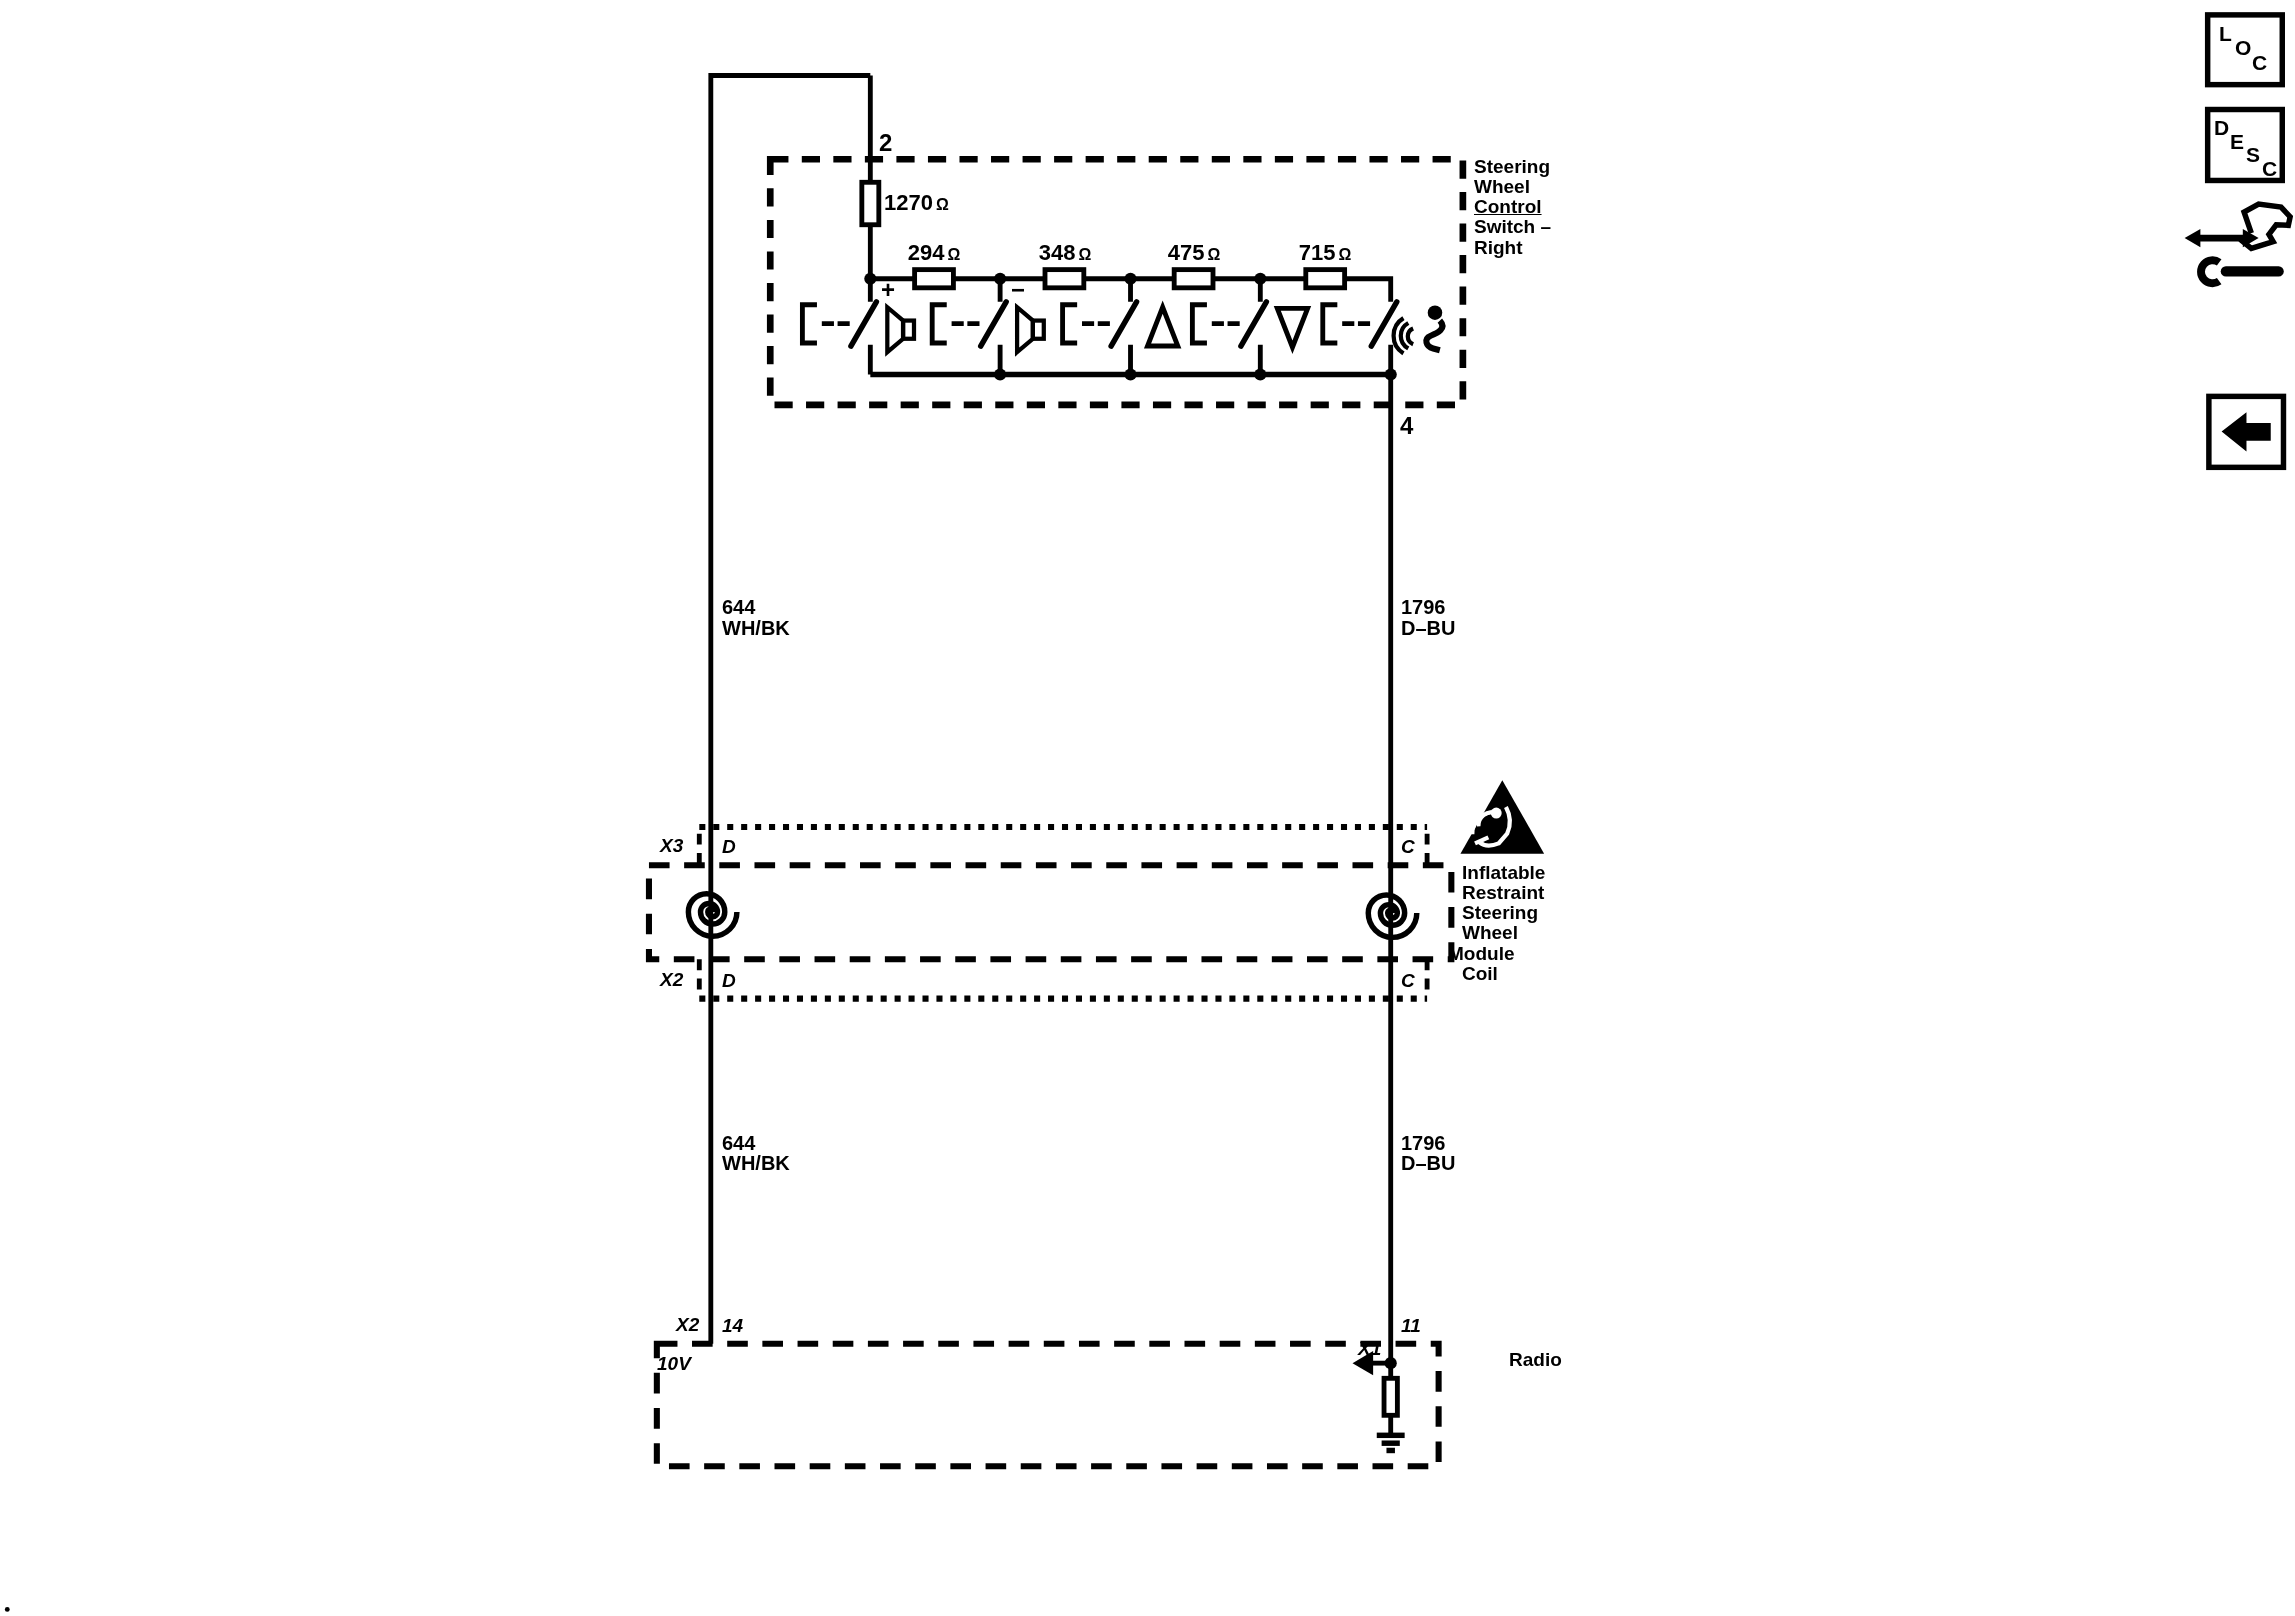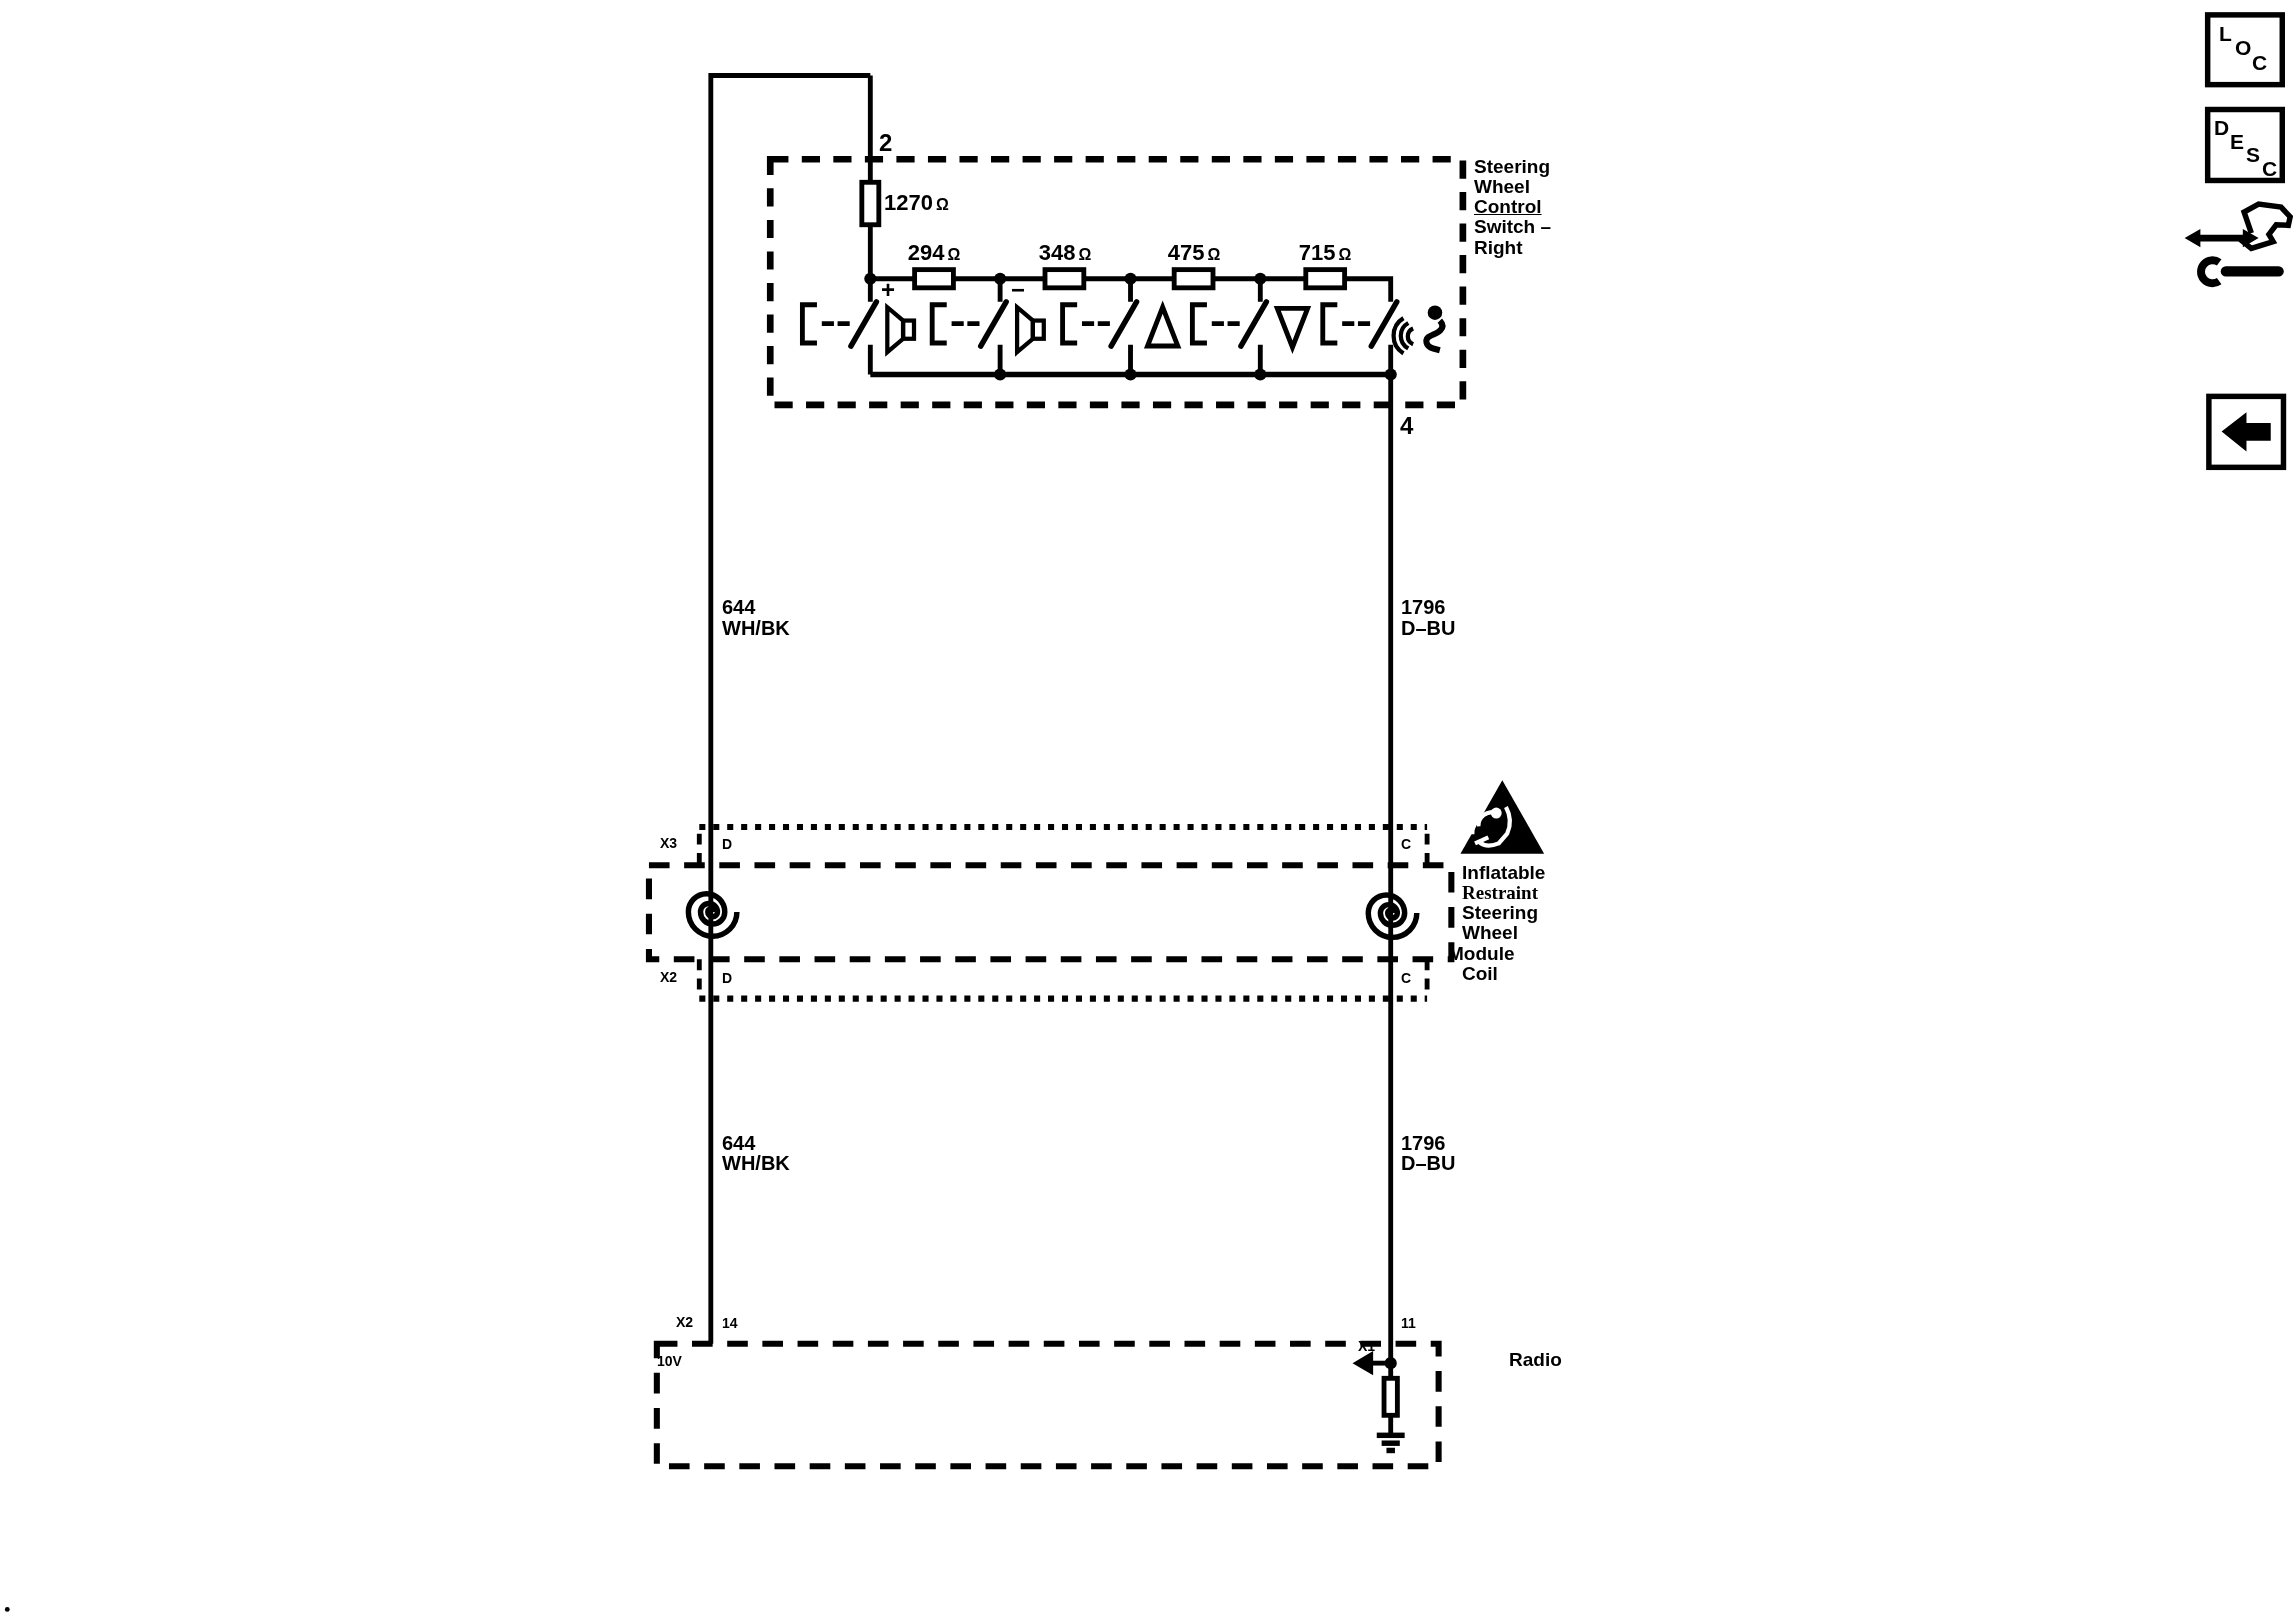--- a/index.html
+++ b/index.html
@@ -1,21 +1,21 @@
 <!DOCTYPE html>
 <html style="font-size:9.7px"><head>
 <meta charset="utf-8">
 <style>
   html,body{margin:0;padding:0;background:#ffffff;}
   #canvas{position:relative;width:2295px;height:1617px;background:#ffffff;overflow:hidden;
           font-family:"Liberation Sans",sans-serif;color:#000;}
   svg{position:absolute;left:0;top:0;}
   .t{position:absolute;font-family:"Liberation Sans",sans-serif;font-weight:700;color:#000;
      white-space:nowrap;line-height:1;}
-  .fs31{font-size:19px;} .fs33{font-size:20px;} .fs34{font-size:14px;}
+  .fs31{font-size:19px;} .fs33{font-size:20px;} .fs34{font-size:19px;font-style:italic;}
   .fs36{font-size:22px;} .fs40{font-size:24px;}
   .unit{font-size:16px;font-weight:700;margin-left:3px;}
   .ctr{transform:translateX(-50%);}
   .boxletter{position:absolute;font-size:21px;font-weight:700;}
 </style>
 </head>
 <body>
 
 <div id="canvas">
 
@@ -229,21 +229,21 @@
   <div class="t fs33" style="left:1401px;top:618px;">D–BU</div>
 
   <div class="t fs34" style="left:660px;top:836px;">X3</div>
   <div class="t fs34" style="left:722px;top:837px;">D</div>
   <div class="t fs34" style="left:1401px;top:837px;">C</div>
   <div class="t fs34" style="left:660px;top:970px;">X2</div>
   <div class="t fs34" style="left:722px;top:971px;">D</div>
   <div class="t fs34" style="left:1401px;top:971px;">C</div>
 
   <div class="t fs31" style="left:1462px;top:863px;">Inflatable</div>
-  <div class="t fs31" style="left:1462px;top:883px;font-family:Liberation Serif, serif;">Restraint</div>
+  <div class="t fs31" style="left:1462px;top:883px;">Restraint</div>
   <div class="t fs31" style="left:1462px;top:903px;">Steering</div>
   <div class="t fs31" style="left:1462px;top:923px;">Wheel</div>
   <div class="t fs31" style="left:1448px;top:944px;">Module</div>
   <div class="t fs31" style="left:1462px;top:964px;">Coil</div>
 
   <div class="t fs33" style="left:722px;top:1133px;">644</div>
   <div class="t fs33" style="left:722px;top:1153px;">WH/BK</div>
   <div class="t fs33" style="left:1401px;top:1133px;">1796</div>
   <div class="t fs33" style="left:1401px;top:1153px;">D–BU</div>
 

